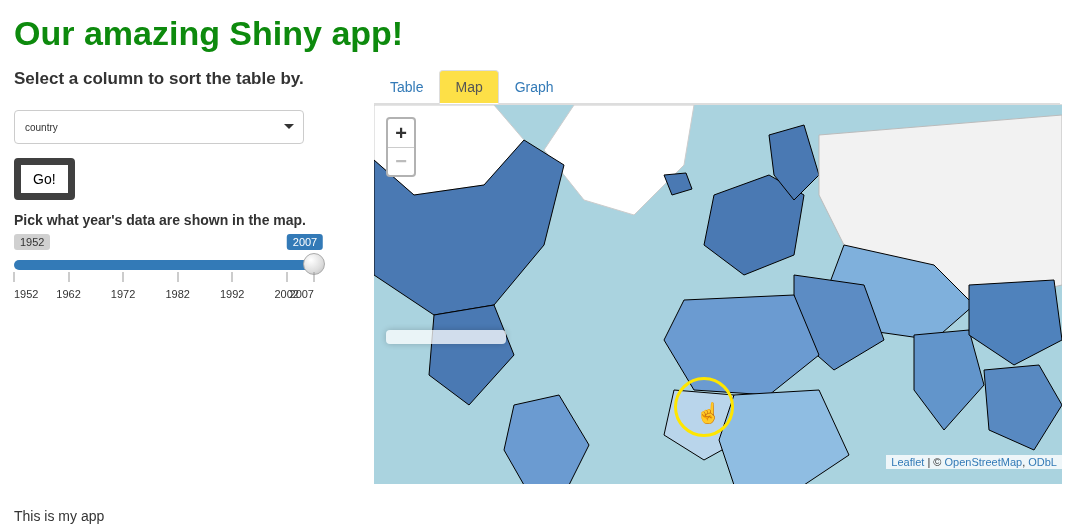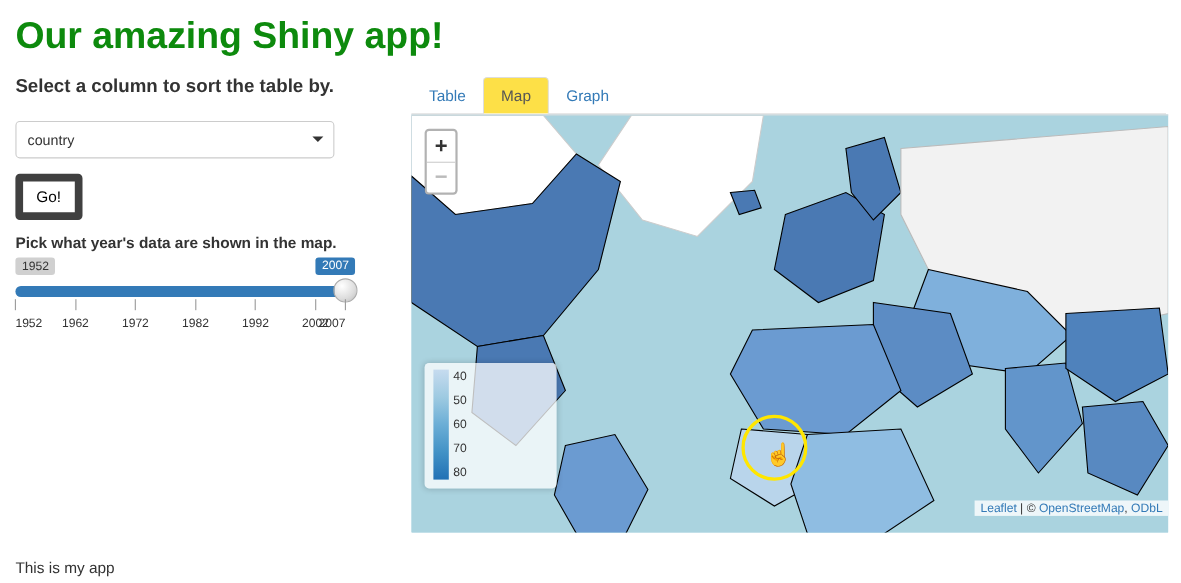--- a/index.html
+++ b/index.html
@@ -27,21 +27,21 @@
     position: relative;
     width: 290px;
     margin-bottom: 14px;
   }
   .select-input {
     width: 100%;
     height: 34px;
     border: 1px solid #ccc;
     border-radius: 4px;
     padding: 6px 28px 6px 10px;
-    font-size: 13px;
+    font-size: 10px;
     background: #fff;
     display: flex;
     align-items: center;
     cursor: pointer;
   }
   .select-input .caret {
     position: absolute;
     right: 10px;
     top: 14px;
     width: 0; height: 0;
@@ -309,30 +309,20 @@
 
         <path d="M595 180 L680 175 L688 235 L640 260 L595 230 Z" fill="#4f82bc" stroke="#000" stroke-width="1"></path>
       </svg>
 
       <div class="zoom-ctrl">
         <div class="zoom-btn">+</div>
         <div class="zoom-btn out">−</div>
       </div>
 
       <div class="legend">
-        <div class="legend-scale">
-          <div class="legend-bar"></div>
-          <div class="legend-ticks">
-            <span>40</span>
-            <span>50</span>
-            <span>60</span>
-            <span>70</span>
-            <span>80</span>
-          </div>
-        </div>
       </div>
 
       <div class="cursor-spot" style="left:300px; top:272px;"></div>
       <div class="cursor-hand" style="left:326px; top:298px;">☝</div>
 
       <div class="attribution">
         <a>Leaflet</a><span> | © </span><a>OpenStreetMap</a>, <a>ODbL</a>
       </div>
     </div>
   </div>

